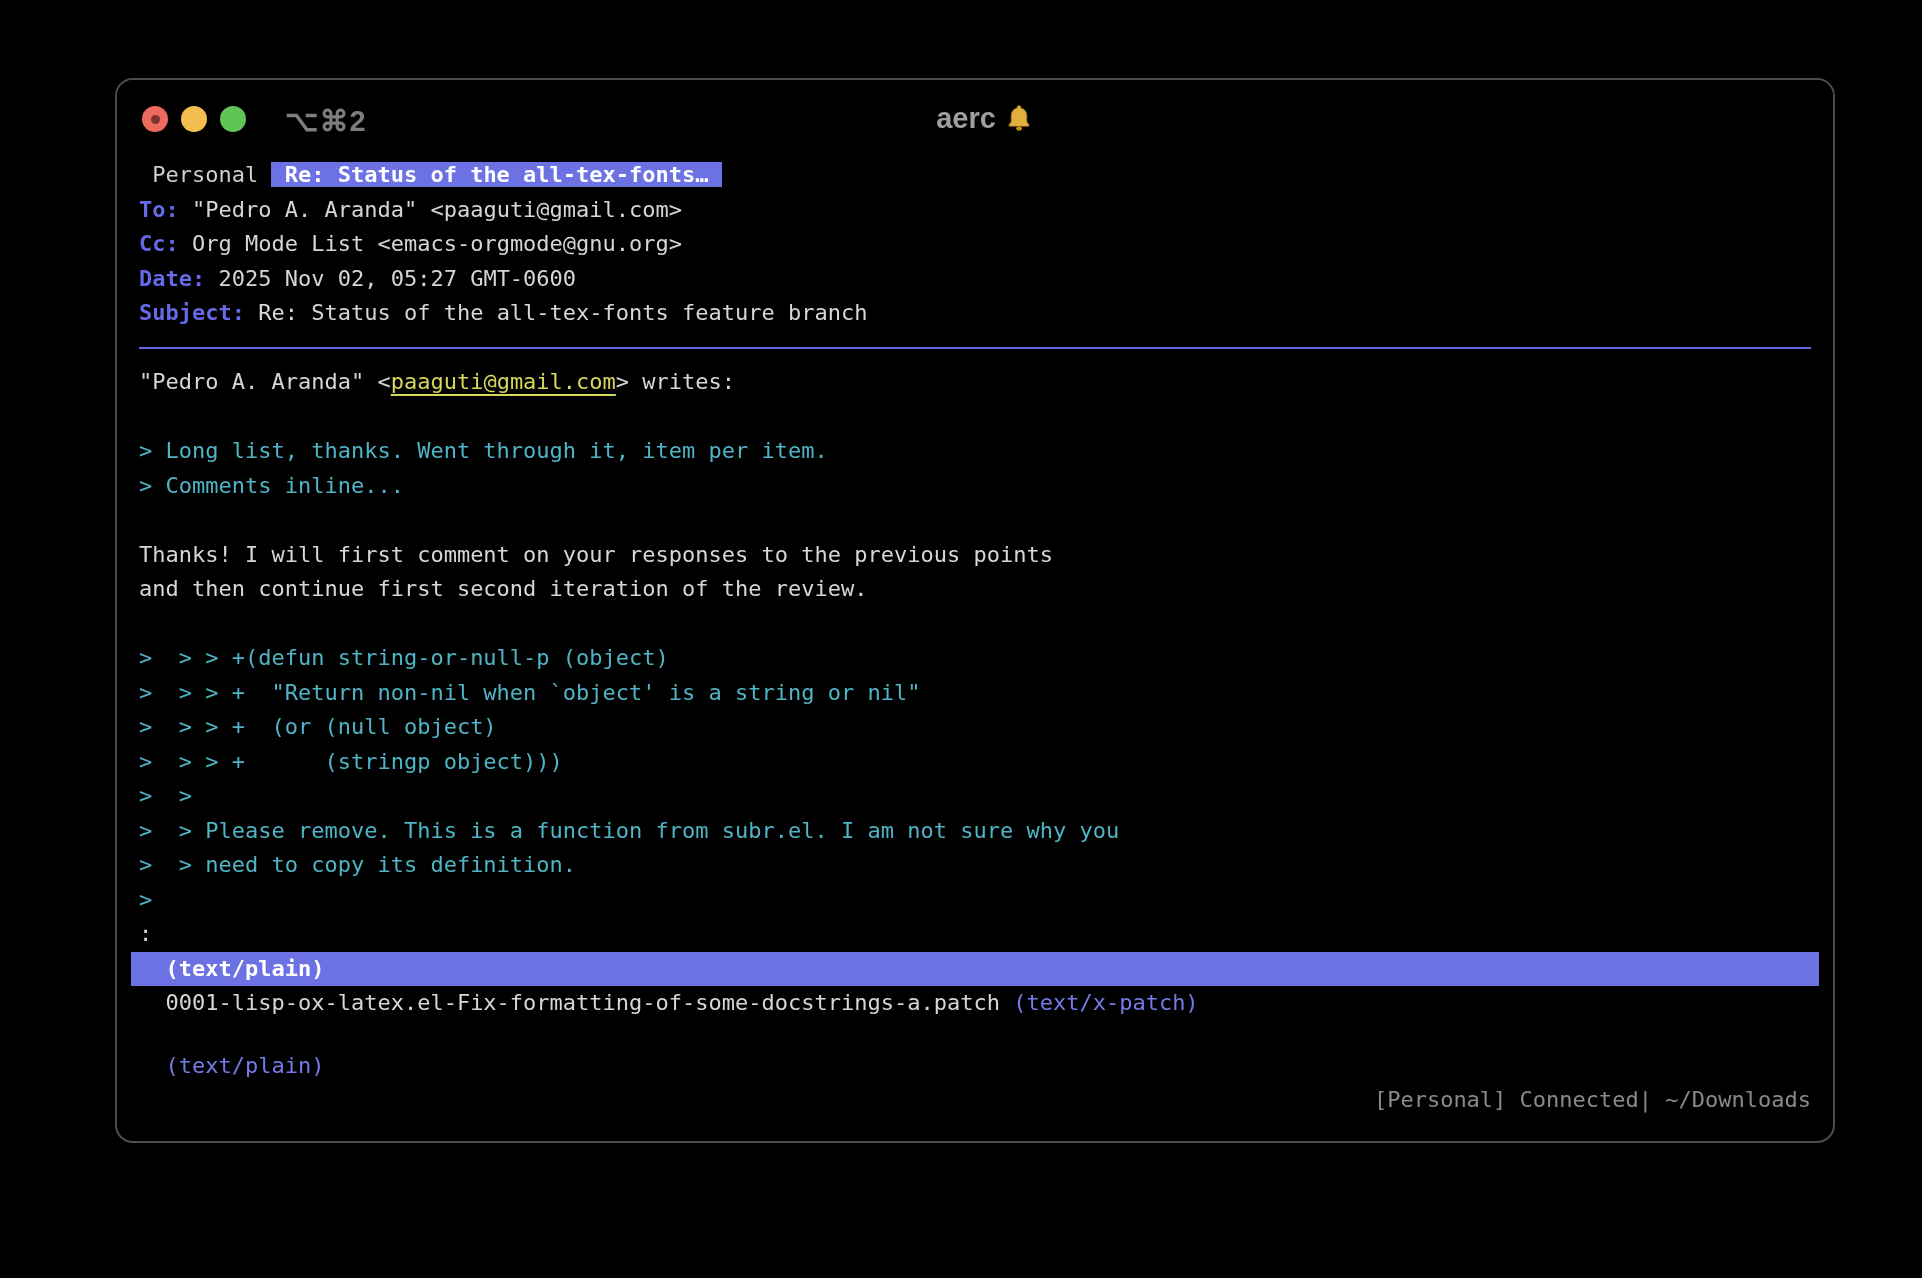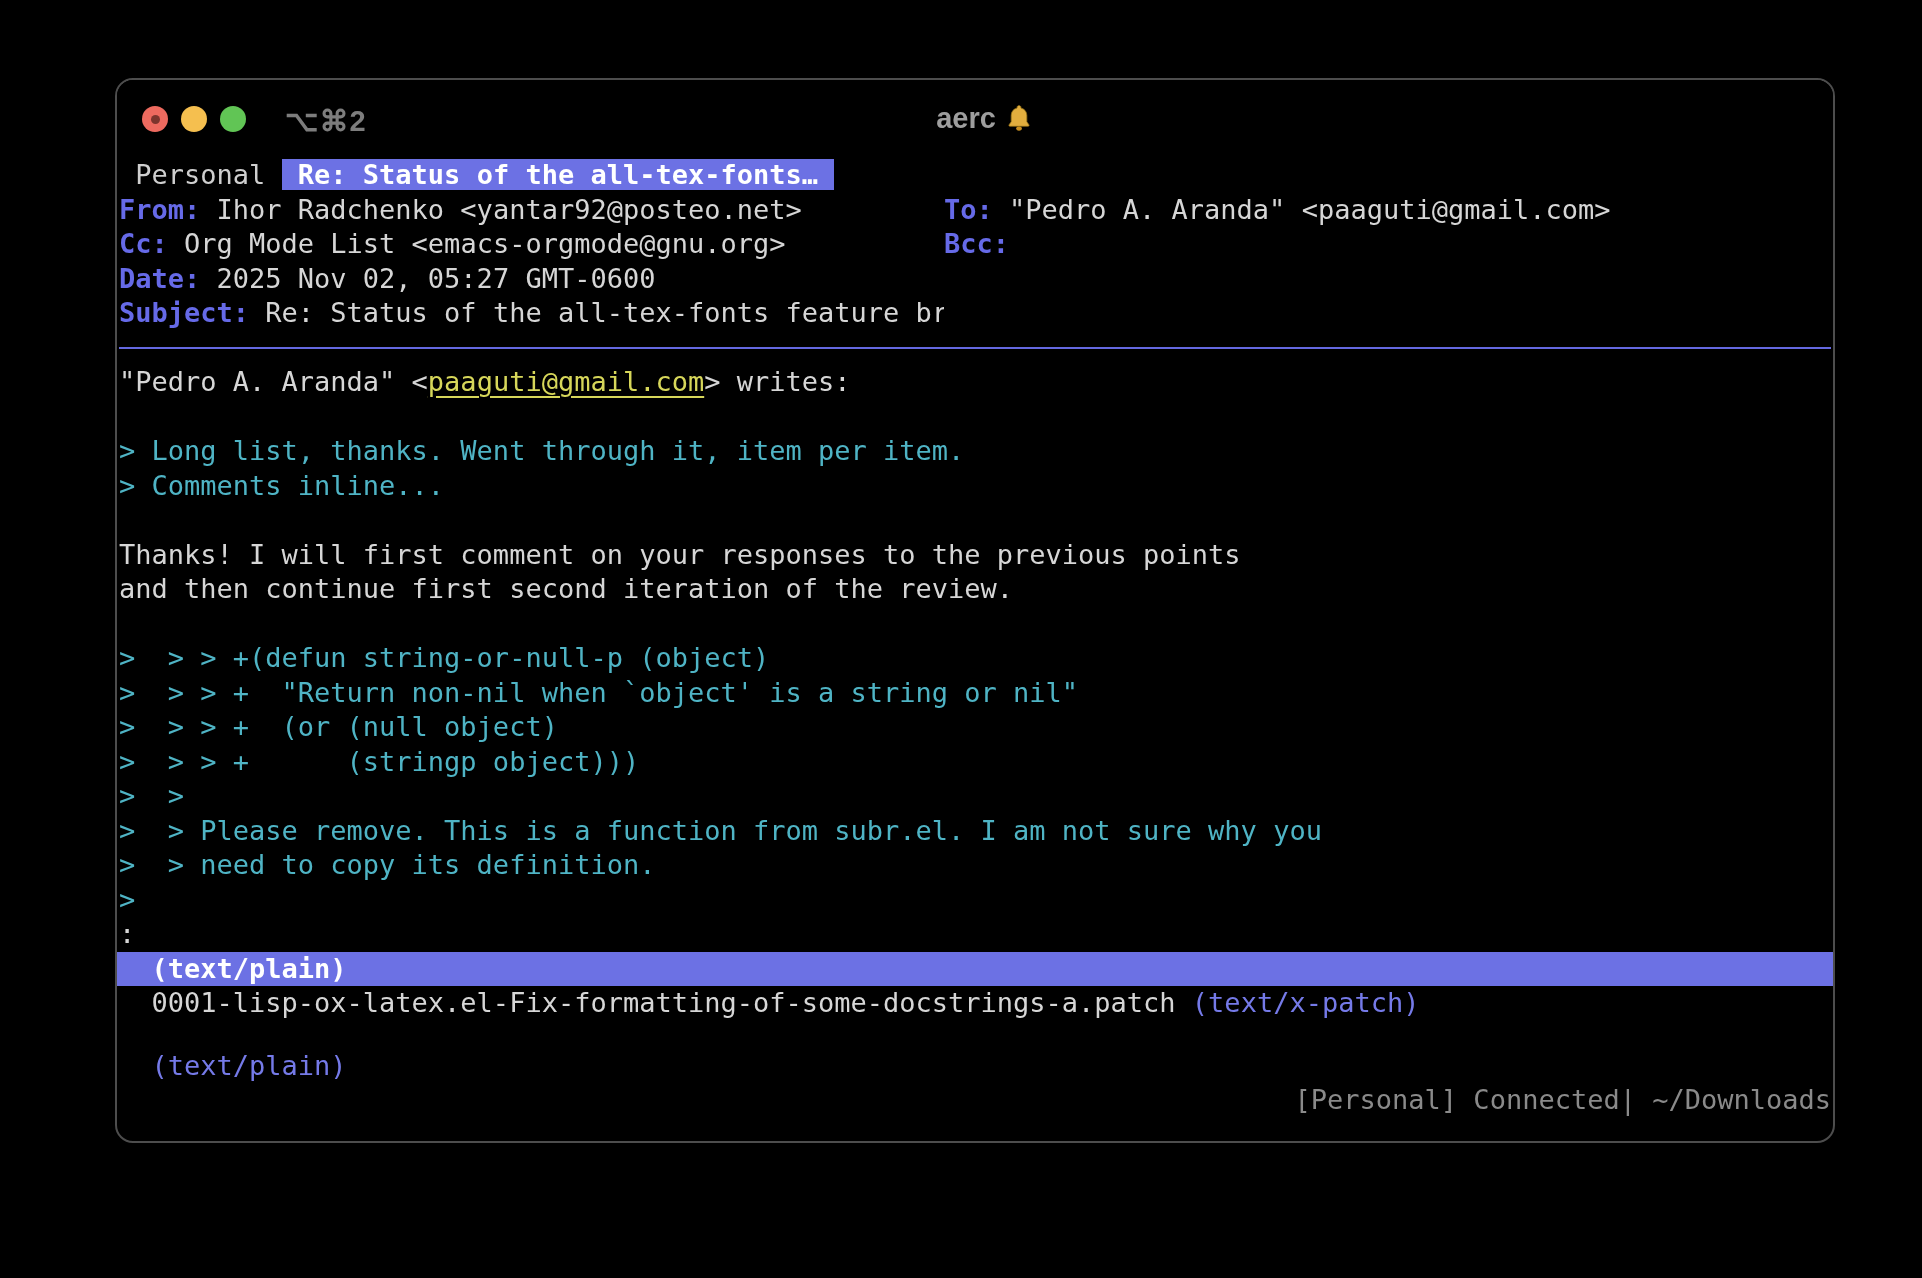--- a/index.html
+++ b/index.html
@@ -38,21 +38,21 @@
     font-family:"Liberation Sans",sans-serif;font-weight:bold;font-size:29px;color:#7d7d7d;
     letter-spacing:1px;
   }
   .title{
     position:absolute;left:0;right:0;top:22px;text-align:center;
     font-family:"Liberation Sans",sans-serif;font-weight:bold;font-size:29px;color:#9e9e9e;margin-left:20px;
   }
   .title .bell{vertical-align:-5px;margin-left:8px;}
 
   
-  .term{padding:0 2px;font-size:27px;color:var(--fg);}
+  .term{padding:0 22px;font-size:22px;color:var(--fg);}
   .trow{height:34.5px;line-height:34.5px;white-space:pre;overflow:hidden;}
 
   .tabrow .tab-folder{color:#cfcfcf;}
   .tabrow .tab-msg{background:var(--accent);color:#ffffff;font-weight:bold;}
 
   .hrow{display:grid;grid-template-columns:825px 1fr;}
   .hrow>div{white-space:pre;height:34.5px;line-height:34.5px;overflow:hidden;}
   .hlabel{color:var(--label-blue);font-weight:bold;}
 
   .seprow{display:flex;align-items:center;}
@@ -89,26 +89,24 @@
             <path d="M12 2c-.85 0-1.55.62-1.55 1.45v.52C7.5 4.7 5.7 7.1 5.7 10.1v4.9l-1.65 2.4c-.35.55.03 1.25.7 1.25h14.5c.67 0 1.05-.7.7-1.25l-1.65-2.4v-4.9c0-3-1.8-5.4-4.75-6.13v-.52C13.55 2.62 12.85 2 12 2z" fill="#e2ae3e" stroke="#8a6914" stroke-width="0.6"></path>
             <ellipse cx="12" cy="20.4" rx="2.3" ry="1.7" fill="#c98f1f"></ellipse>
           </svg></span></div>
   </div>
 
   <div class="term">
 
     <div class="trow tabrow"><span class="tab-folder"> Personal </span><span class="tab-msg"> Re: Status of the all-tex-fonts… </span></div>
 
     <div class="hrow">
-      <div><span class="hlabel">From:</span><span> Ihor Radchenko &lt;yantar92@posteo.net&gt;</span></div>
       <div><span class="hlabel">To:</span><span> "Pedro A. Aranda" &lt;paaguti@gmail.com&gt;</span></div>
     </div>
     <div class="hrow">
       <div><span class="hlabel">Cc:</span><span> Org Mode List &lt;emacs-orgmode@gnu.org&gt;</span></div>
-      <div><span class="hlabel">Bcc:</span><span></span></div>
     </div>
     <div class="hrow">
       <div><span class="hlabel">Date:</span><span> 2025 Nov 02, 05:27 GMT-0600</span></div>
       <div></div>
     </div>
     <div class="hrow">
       <div><span class="hlabel">Subject:</span><span> Re: Status of the all-tex-fonts feature branch</span></div>
       <div></div>
     </div>
 

